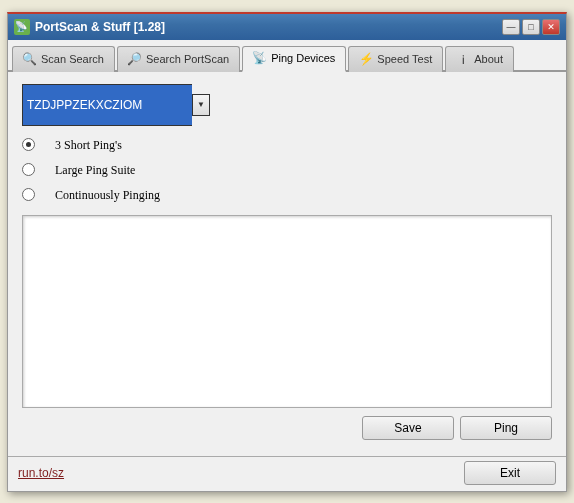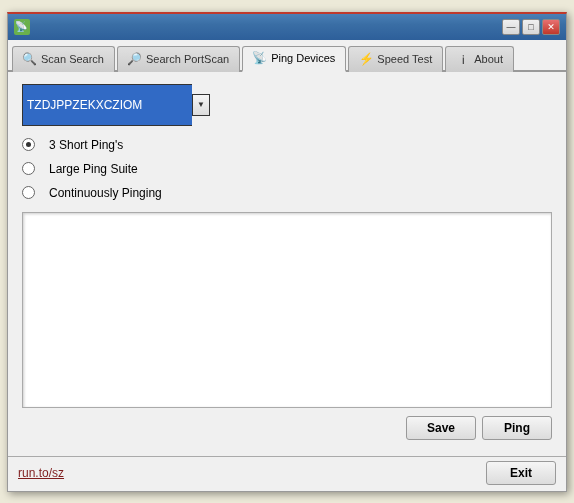--- a/index.html
+++ b/index.html
@@ -186,23 +186,23 @@
 
     .radio-group {
       display: flex;
       flex-direction: column;
       gap: 10px;
       margin-bottom: 12px;
     }
 
     .radio-item {
       display: flex;
-      align-items: center;
-      gap: 14px;
-      cursor: pointer;
+      gap: 20px;
+      cursor: pointer;
+      font-family: Liberation Serif, serif;
     }
 
     .radio-circle {
       width: 13px;
       height: 13px;
       border-radius: 50%;
       border: 1px solid #666;
       background: white;
       display: flex;
       align-items: center;
@@ -234,32 +234,31 @@
     }
 
     .bottom-buttons {
       display: flex;
       justify-content: flex-end;
       gap: 6px;
       margin-bottom: 4px;
     }
 
     .btn {
-      width: 70px;
+      width: 92px;
       height: 24px;
       background: linear-gradient(to bottom, #f5f5f5, #dcdcdc);
       border: 1px solid #999;
       border-radius: 3px;
       font-size: 12px;
       cursor: pointer;
       color: #000;
       display: flex;
       align-items: center;
       justify-content: center;
-      font-weight: bold;
     }
 
     .footer {
       display: flex;
       align-items: center;
       justify-content: space-between;
       padding: 4px 10px 6px 10px;
       background: #f0f0f0;
       flex-shrink: 0;
     }
@@ -278,20 +277,21 @@
     }
   </style>
 </head>
 <body>
 
 <div class="window">
 
   <div class="title-bar">
     <div class="title-bar-left">
       <div class="title-bar-icon">📡</div>
+      <span class="title-bar-title">PortScan &amp; Stuff [1.28]</span>
     </div>
     <div class="title-bar-controls">
       <div class="tb-btn">—</div>
       <div class="tb-btn">□</div>
       <div class="tb-btn close">✕</div>
     </div>
   </div>
 
   <div class="tabs-bar">
     <div class="tab">

